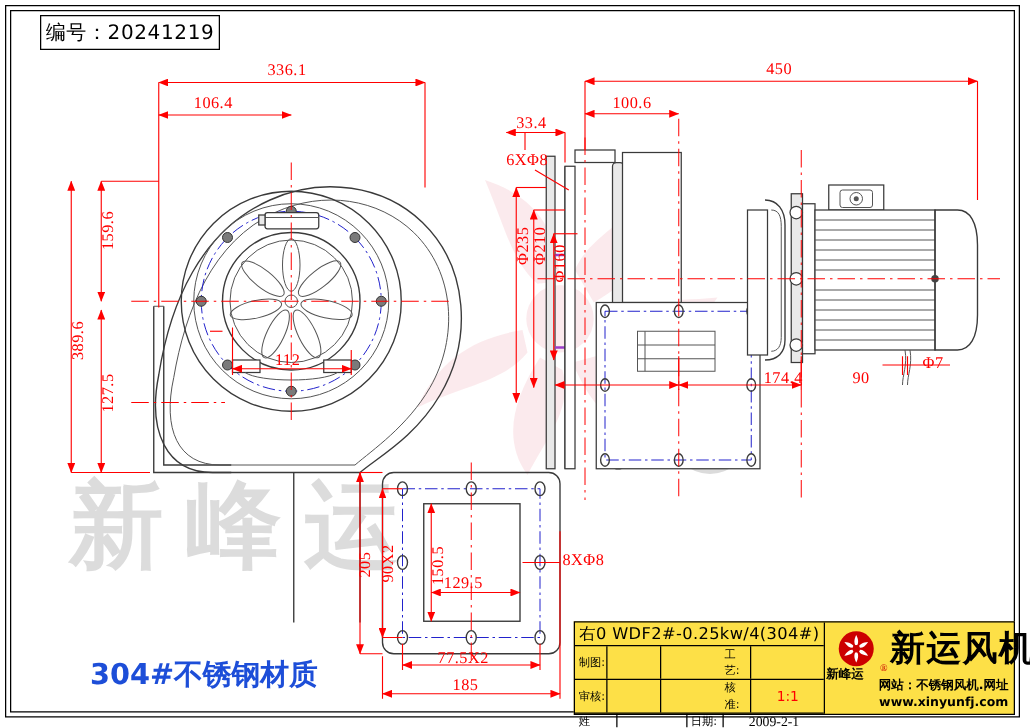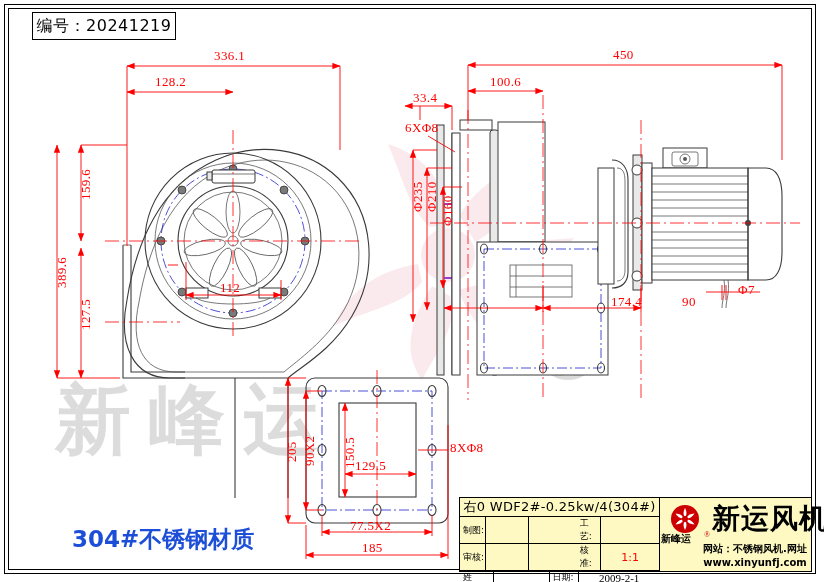--- a/index.html
+++ b/index.html
@@ -29,21 +29,21 @@
   .dim{position:absolute;color:#ff0000;font-size:13px;font-family:"Liberation Serif",serif;
        white-space:nowrap;z-index:12;letter-spacing:.4px;}
   .dim.v{transform-origin:0 0;transform:rotate(-90deg);}
 
   
   #material{position:absolute;left:72px;top:524px;font-size:23px;color:#1d4ed8;font-weight:bold;z-index:20;
             font-family:"DejaVu Sans","Liberation Sans",sans-serif;white-space:nowrap;}
 
   
   #titleblock{position:absolute;left:459px;top:497px;width:353px;height:75px;border:1.2px solid #000;
-              box-sizing:border-box;background:#fef9c3;z-index:30;display:flex;}
+              box-sizing:border-box;background:#fde047;z-index:30;display:flex;}
   #tb-left{width:200px;height:100%;display:flex;flex-direction:column;border-right:1.2px solid #000;box-sizing:border-box;}
   #tb-model{height:25px;border-bottom:1.2px solid #000;display:flex;align-items:center;justify-content:center;
             font-size:13px;letter-spacing:.3px;font-family:"DejaVu Sans","Liberation Sans",sans-serif;box-sizing:border-box;}
   .tb-row{flex:1;display:flex;border-bottom:1px solid #000;box-sizing:border-box;}
   .tb-row:last-child{border-bottom:none;}
   .tb-cell{border-right:1px solid #000;box-sizing:border-box;display:flex;align-items:center;
            font-size:9px;padding-left:3px;font-family:"DejaVu Sans","Liberation Sans",sans-serif;}
   .tb-cell.last{border-right:none;}
   .c-lab{width:34px;}
   .c-val{width:56px;}
@@ -325,21 +325,21 @@
     <line class="rd" x1="448" y1="425" x2="448" y2="559"></line>
 
     <line class="rdc" x1="377" y1="370" x2="377" y2="530"></line>
   </svg>
 
   <div id="numbox">
     <span>编号：20241219</span>
   </div>
 
   <div class="dim" style="left:214px;top:48px;">336.1</div>
-  <div class="dim" style="left:155px;top:74px;">128.2</div>
+  <div class="dim" style="left:155px;top:74px;">106.4</div>
   <div class="dim v" style="left:78px;top:200px;">159.6</div>
   <div class="dim v" style="left:54px;top:288px;">389.6</div>
   <div class="dim v" style="left:78px;top:330px;">127.5</div>
   <div class="dim" style="left:220px;top:280px;">112</div>
 
   <div class="dim" style="left:405px;top:120px;">6XΦ8</div>
   <div class="dim v" style="left:410px;top:212px;">Φ235</div>
   <div class="dim v" style="left:424px;top:212px;">Φ210</div>
   <div class="dim v" style="left:440px;top:226px;">Φ160</div>
   <div class="dim" style="left:413px;top:90px;">33.4</div>

